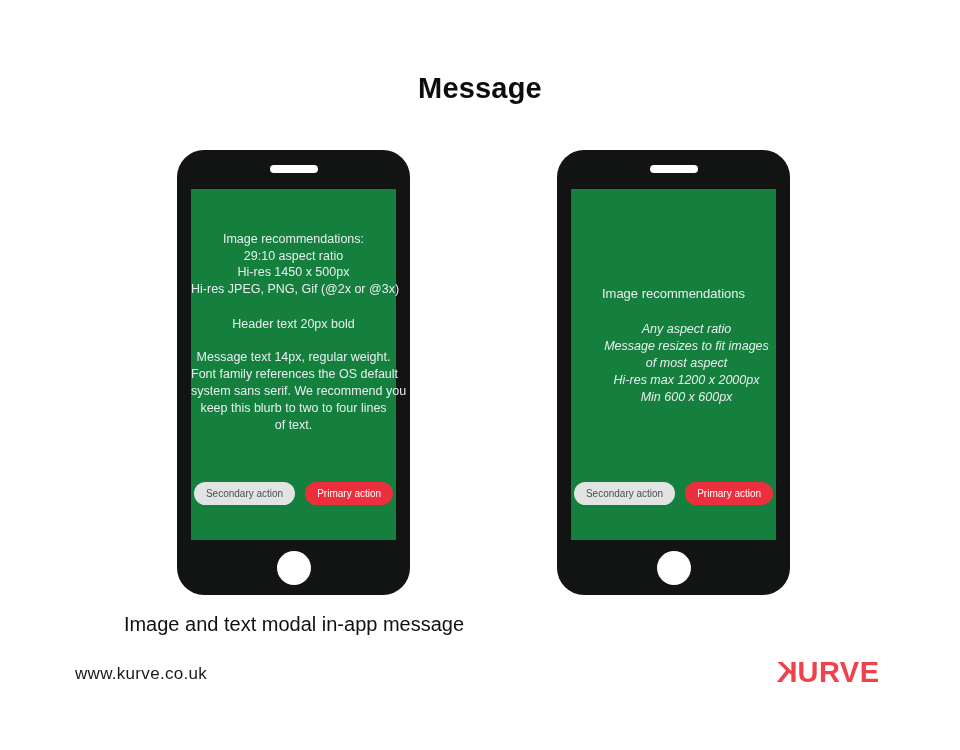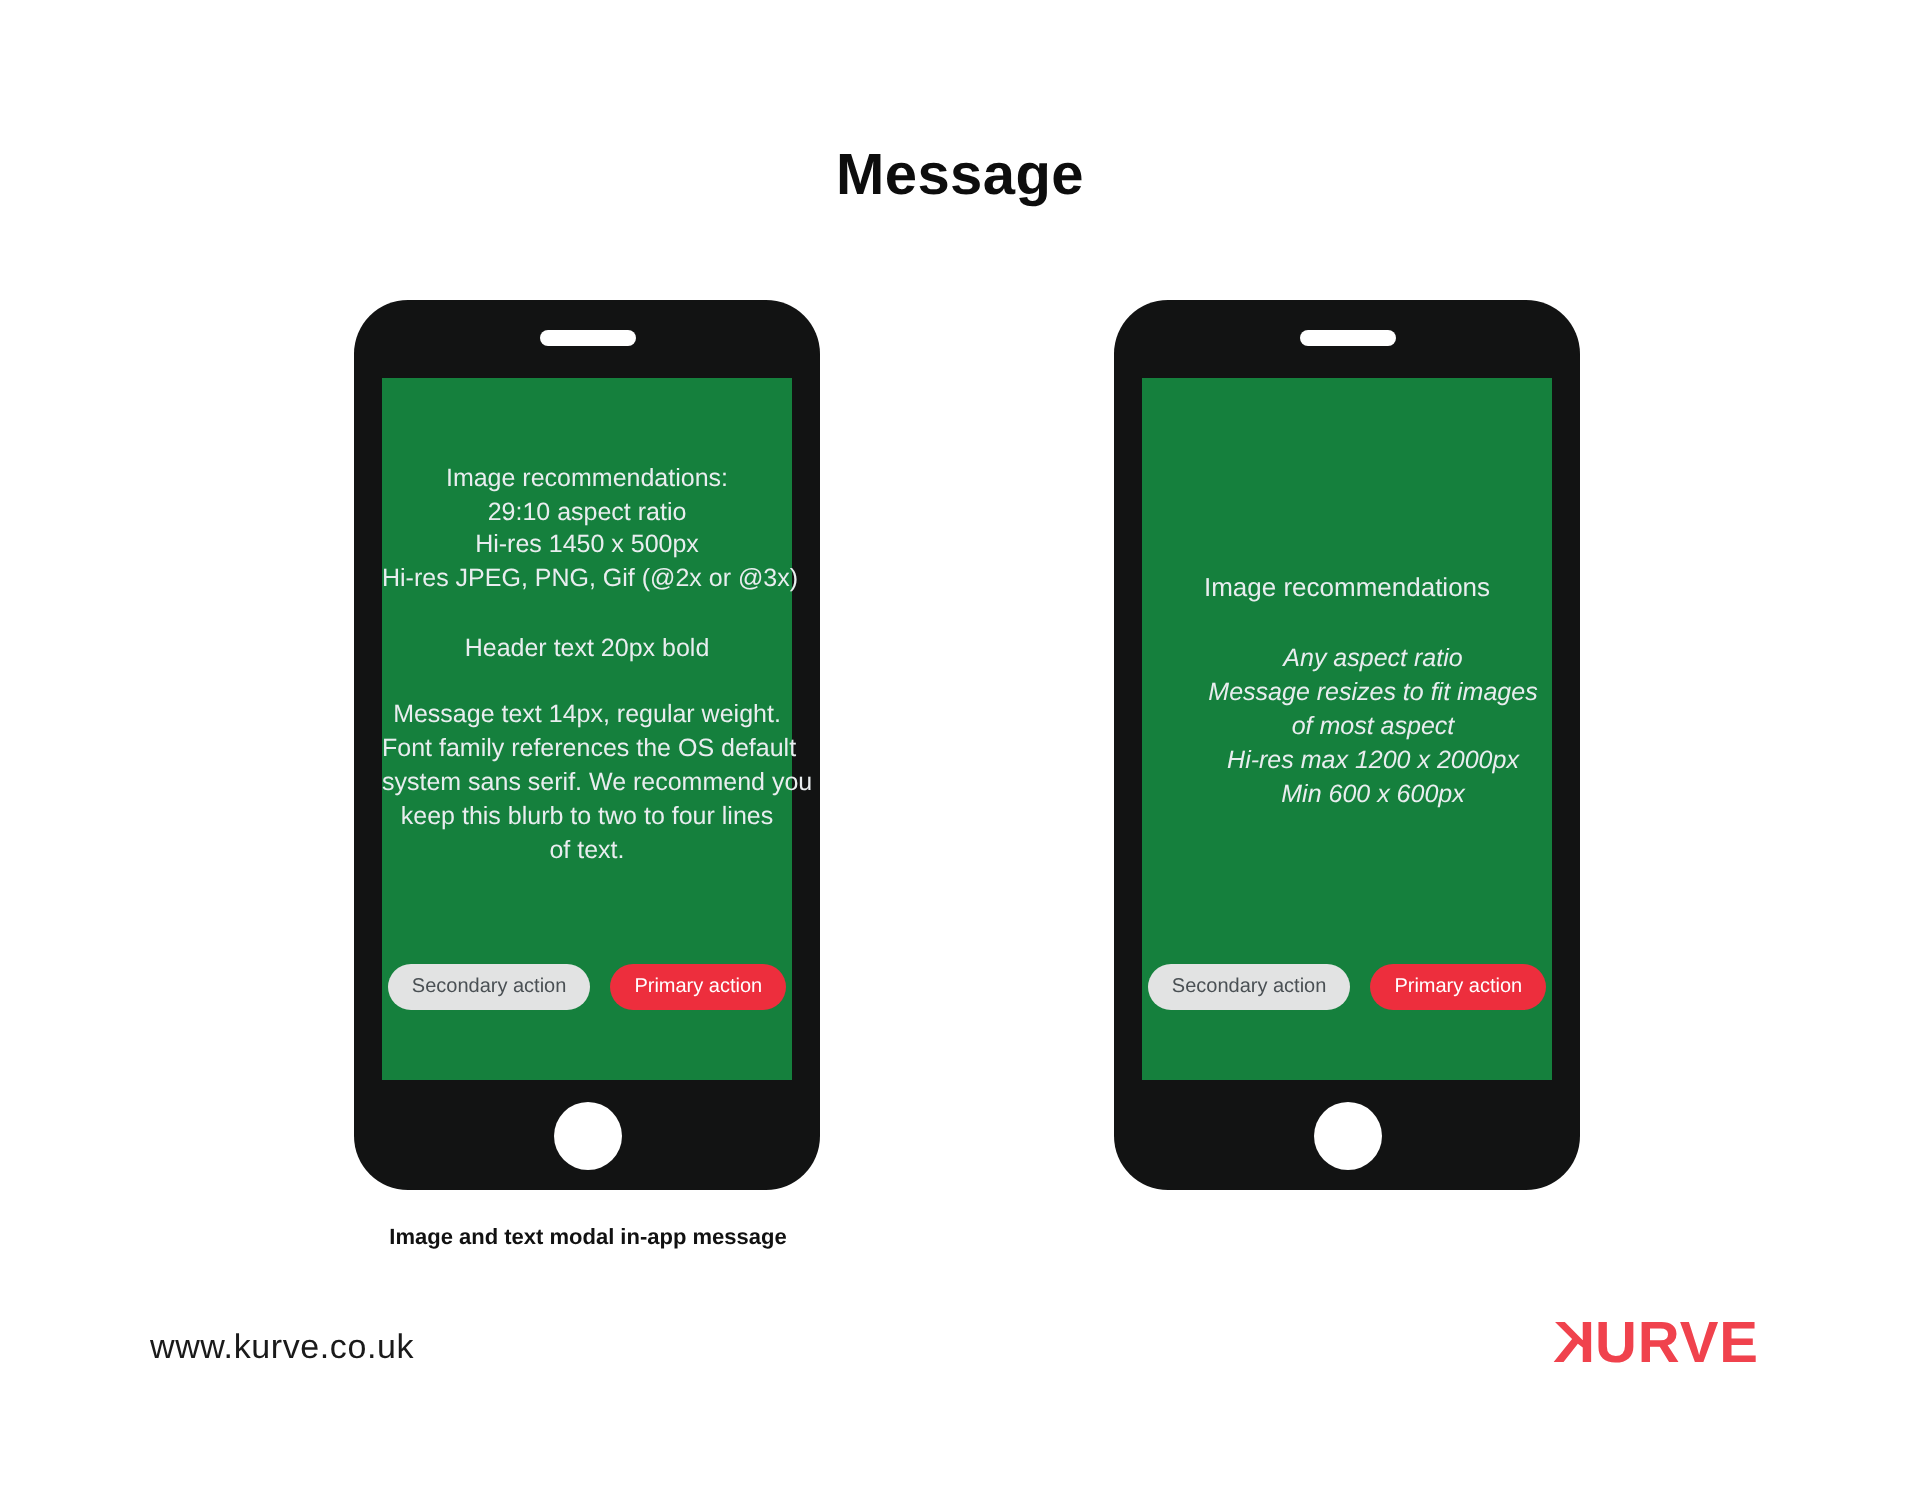--- a/index.html
+++ b/index.html
@@ -93,22 +93,22 @@
     text-align: center;
     white-space: nowrap;
   }
   .pill.secondary { background: #e2e3e3; color: #4a5054; }
   .pill.primary   { background: #ed2e3d; color: #ffffff; }
   .caption {
     position: absolute;
     top: 613px;
     width: 360px;
     text-align: center;
-    font-size: 11px;
-    font-weight: bold;
+    font-size: 20px;
+    font-weight: normal;
     color: #111111;
     white-space: nowrap;
   }
   .caption.left  { left: 114px; }
   .caption.right { left: 492px; }
   .footer-url {
     position: absolute;
     top: 664px;
     left: 75px;
     font-size: 17px;

